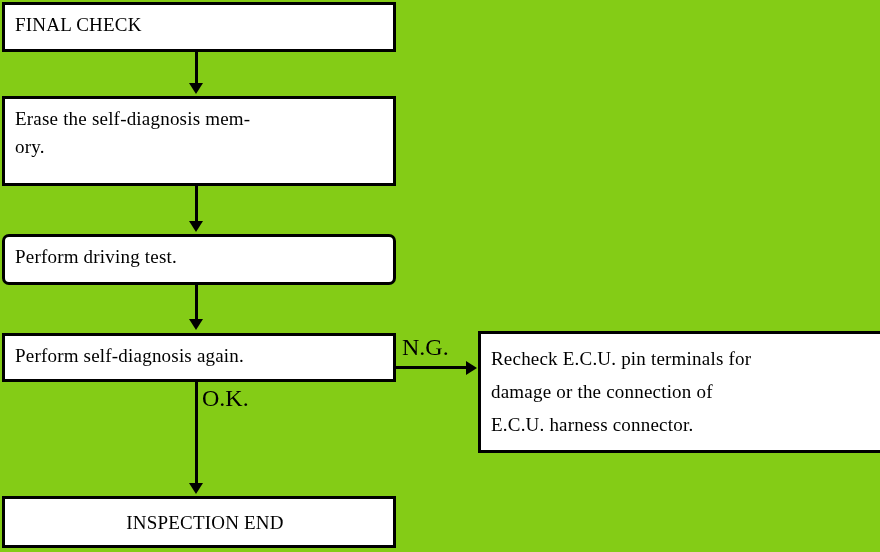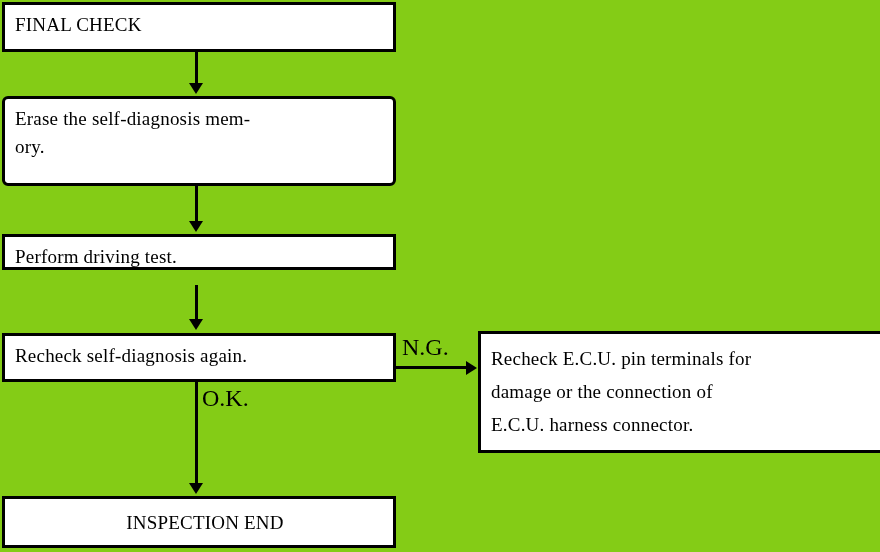--- a/index.html
+++ b/index.html
@@ -79,37 +79,37 @@
 
 <div id="canvas">
 
   <div class="node" style="left:2px; top:2px; width:394px; height:50px;">
     <div class="node-text">FINAL CHECK</div>
   </div>
 
   <div class="edge-line edge-v" style="left:195px; top:52px; width:3px; height:36px;"></div>
   <div class="arrowhead-down" style="left:189px; top:83px;"></div>
 
-  <div class="node" style="left:2px; top:96px; width:394px; height:90px;border-radius:6px;">
+  <div class="node" style="left:2px; top:96px; width:394px; height:90px;">
     <div class="node-text">Erase the self-diagnosis mem-
 ory.</div>
   </div>
 
   <div class="edge-line edge-v" style="left:195px; top:186px; width:3px; height:38px;"></div>
   <div class="arrowhead-down" style="left:189px; top:221px;"></div>
 
-  <div class="node" style="left:2px; top:234px; width:394px; height:36px;">
+  <div class="node" style="left:2px; top:234px; width:394px; height:51px;border-radius:7px;">
     <div class="node-text">Perform driving test.</div>
   </div>
 
   <div class="edge-line edge-v" style="left:195px; top:285px; width:3px; height:37px;"></div>
   <div class="arrowhead-down" style="left:189px; top:319px;"></div>
 
   <div class="node" style="left:2px; top:333px; width:394px; height:49px;">
-    <div class="node-text">Recheck self-diagnosis again.</div>
+    <div class="node-text">Perform self-diagnosis again.</div>
   </div>
 
   <div class="edge-line edge-h" style="left:394px; top:366px; width:78px; height:3px;"></div>
   <div class="arrowhead-right" style="left:466px; top:361px;"></div>
   <div class="edge-label" style="left:402px; top:336px;">N.G.</div>
 
   <div class="node" style="left:478px; top:331px; width:436px; height:122px;">
     <div class="node-text" style="top:8px; line-height:33px;">Recheck E.C.U. pin terminals for
 damage or the connection of
 E.C.U. harness connector.</div>

